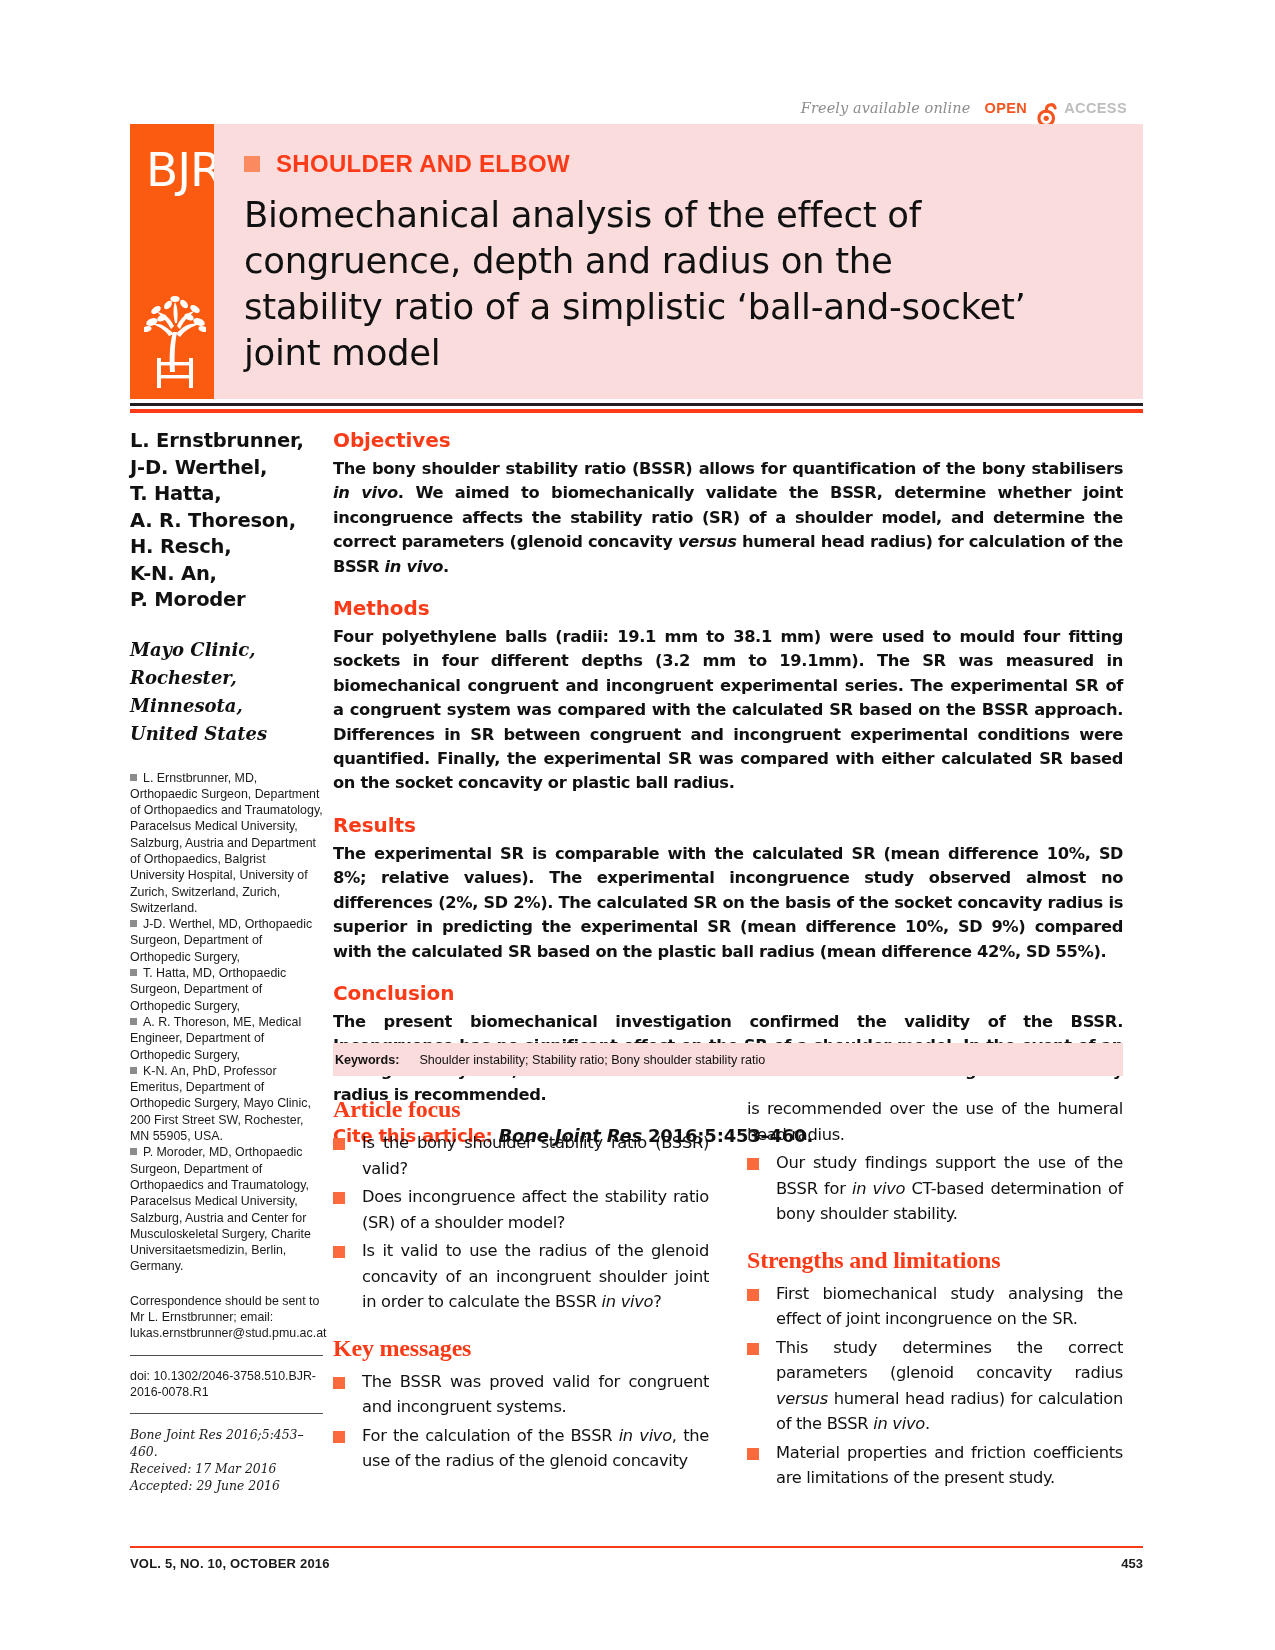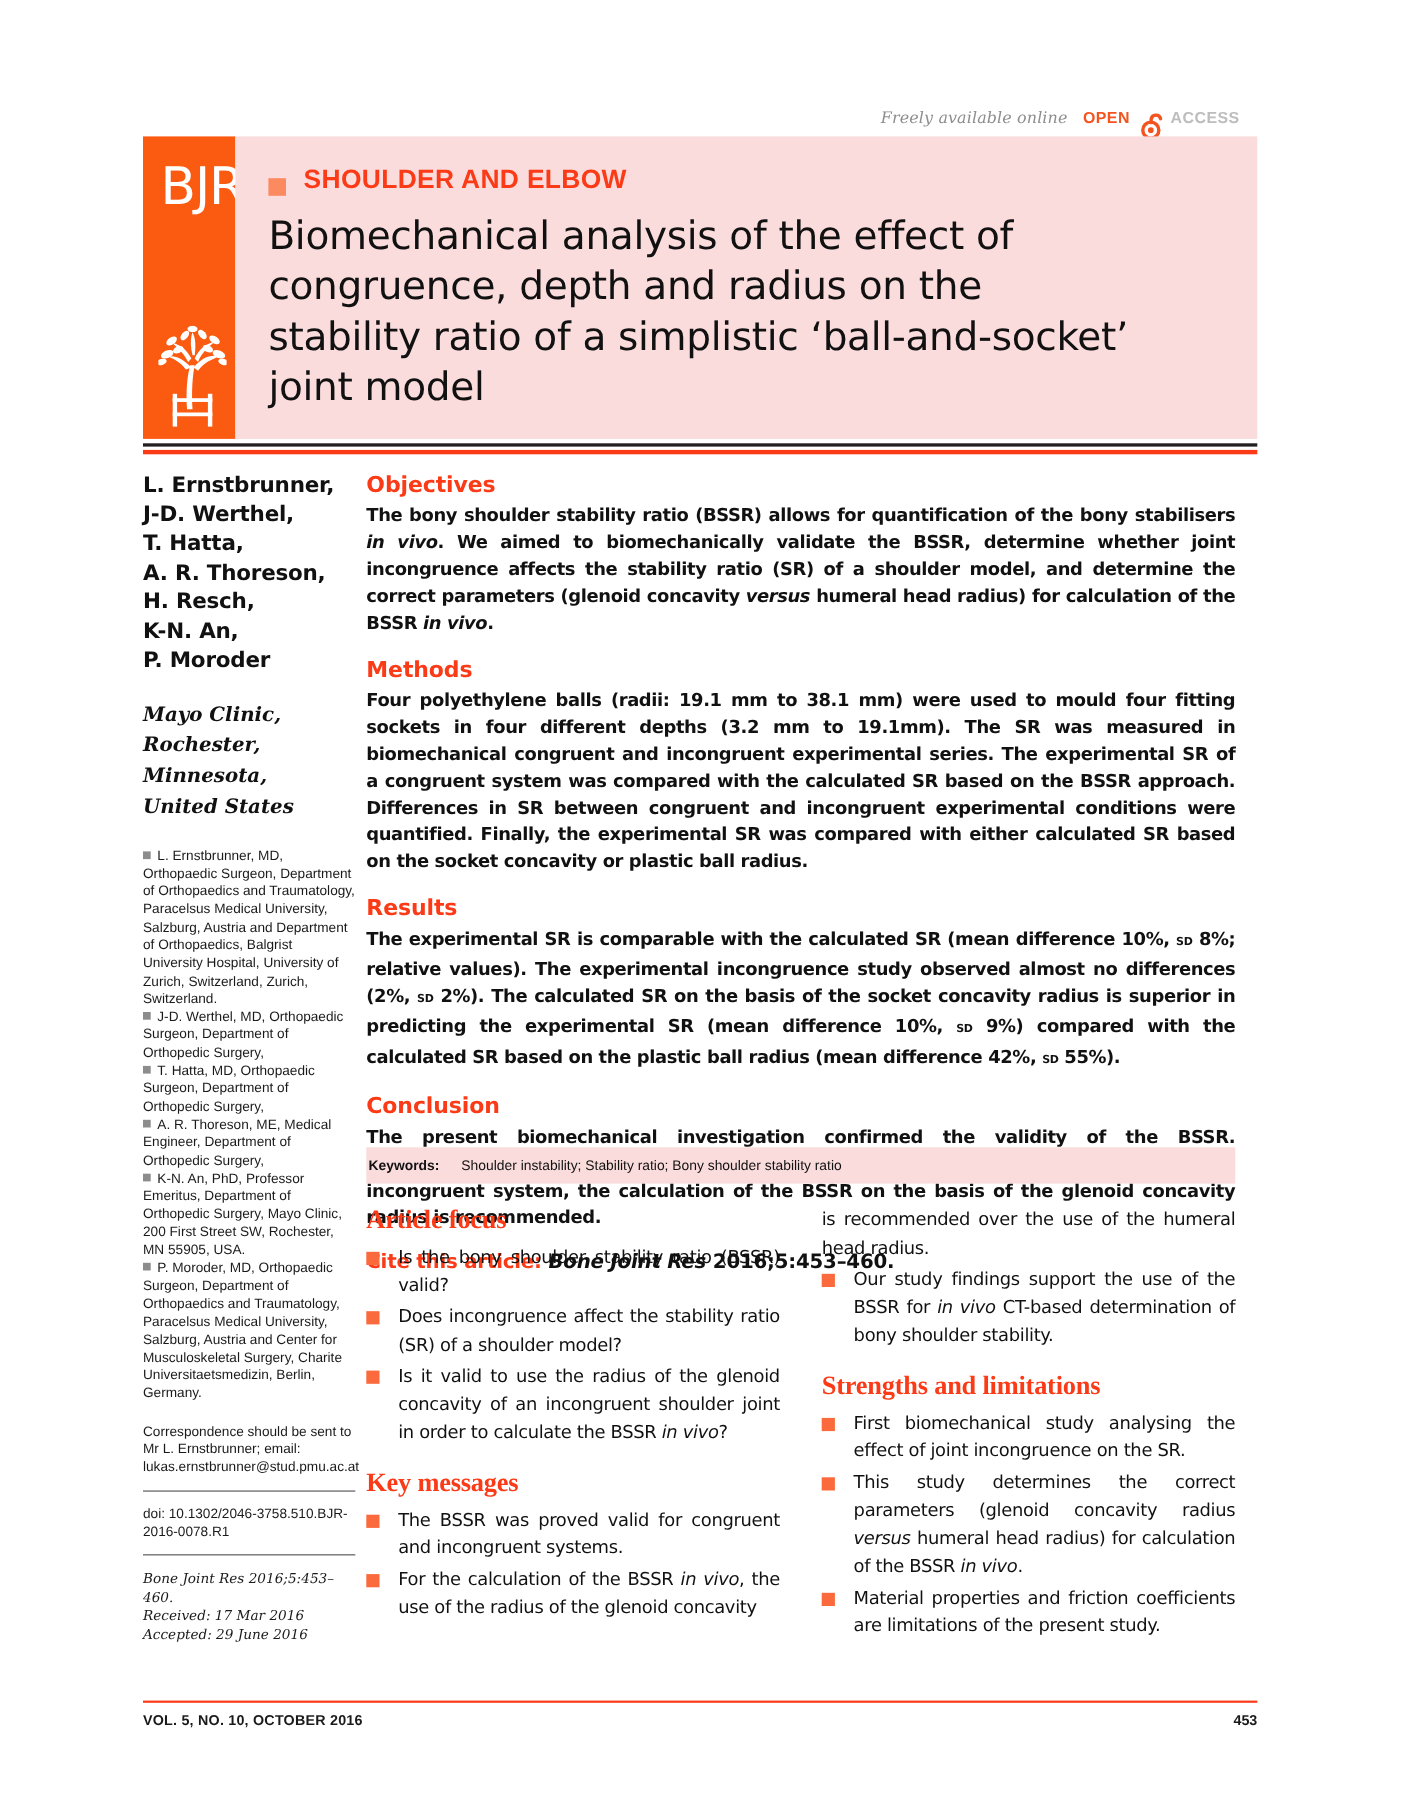--- a/index.html
+++ b/index.html
@@ -46,21 +46,21 @@
   .bjr-logo{
     position:absolute;left:16px;top:22px;
     font-family:"DejaVu Sans", sans-serif;
     font-size:47px;font-weight:400;color:#fff;letter-spacing:-1px;line-height:1;
   }
   .tree-icon{
     position:absolute;left:14px;top:172px;width:62px;height:92px;
   }
   .section-head{
     position:absolute;left:114px;top:26px;
-    display:flex;align-items:flex-end;
+    display:flex;align-items:center;
   }
   .sq{
     width:16px;height:16px;background:#fb8a60;display:inline-block;margin-right:16px;
   }
   .section-title{
     font-size:24px;font-weight:bold;color:#fb3b17;letter-spacing:.3px;
   }
   .article-title{
     position:absolute;left:114px;top:68px;width:790px;
     font-family:"DejaVu Sans", sans-serif;
@@ -110,21 +110,21 @@
     font-family:"DejaVu Sans", sans-serif;
     font-size:20px;font-weight:bold;color:#fb3b17;margin:0 0 5px 0;letter-spacing:-.1px;
   }
   .ab-head.sp{margin-top:17px;}
   .ab-p{
     font-family:"DejaVu Sans", sans-serif;
     font-size:16.3px;line-height:24.4px;font-weight:bold;color:#111;
     text-align:justify;margin:0;letter-spacing:-.35px;
   }
   .ab-p i{font-style:italic;}
-  .sc{font-size:10px;font-weight:bold;text-transform:uppercase;}
+  .sc{font-size:16px;font-weight:bold;text-transform:uppercase;}
   .cite{
     margin-top:17px;
     font-family:"DejaVu Sans", sans-serif;
     font-size:18px;font-weight:bold;color:#fb3b17;letter-spacing:-.2px;
   }
   .cite .cit-body{color:#111;font-weight:bold;}
   .cite .cit-body i{font-style:italic;}
 
   
   .kwbar{

